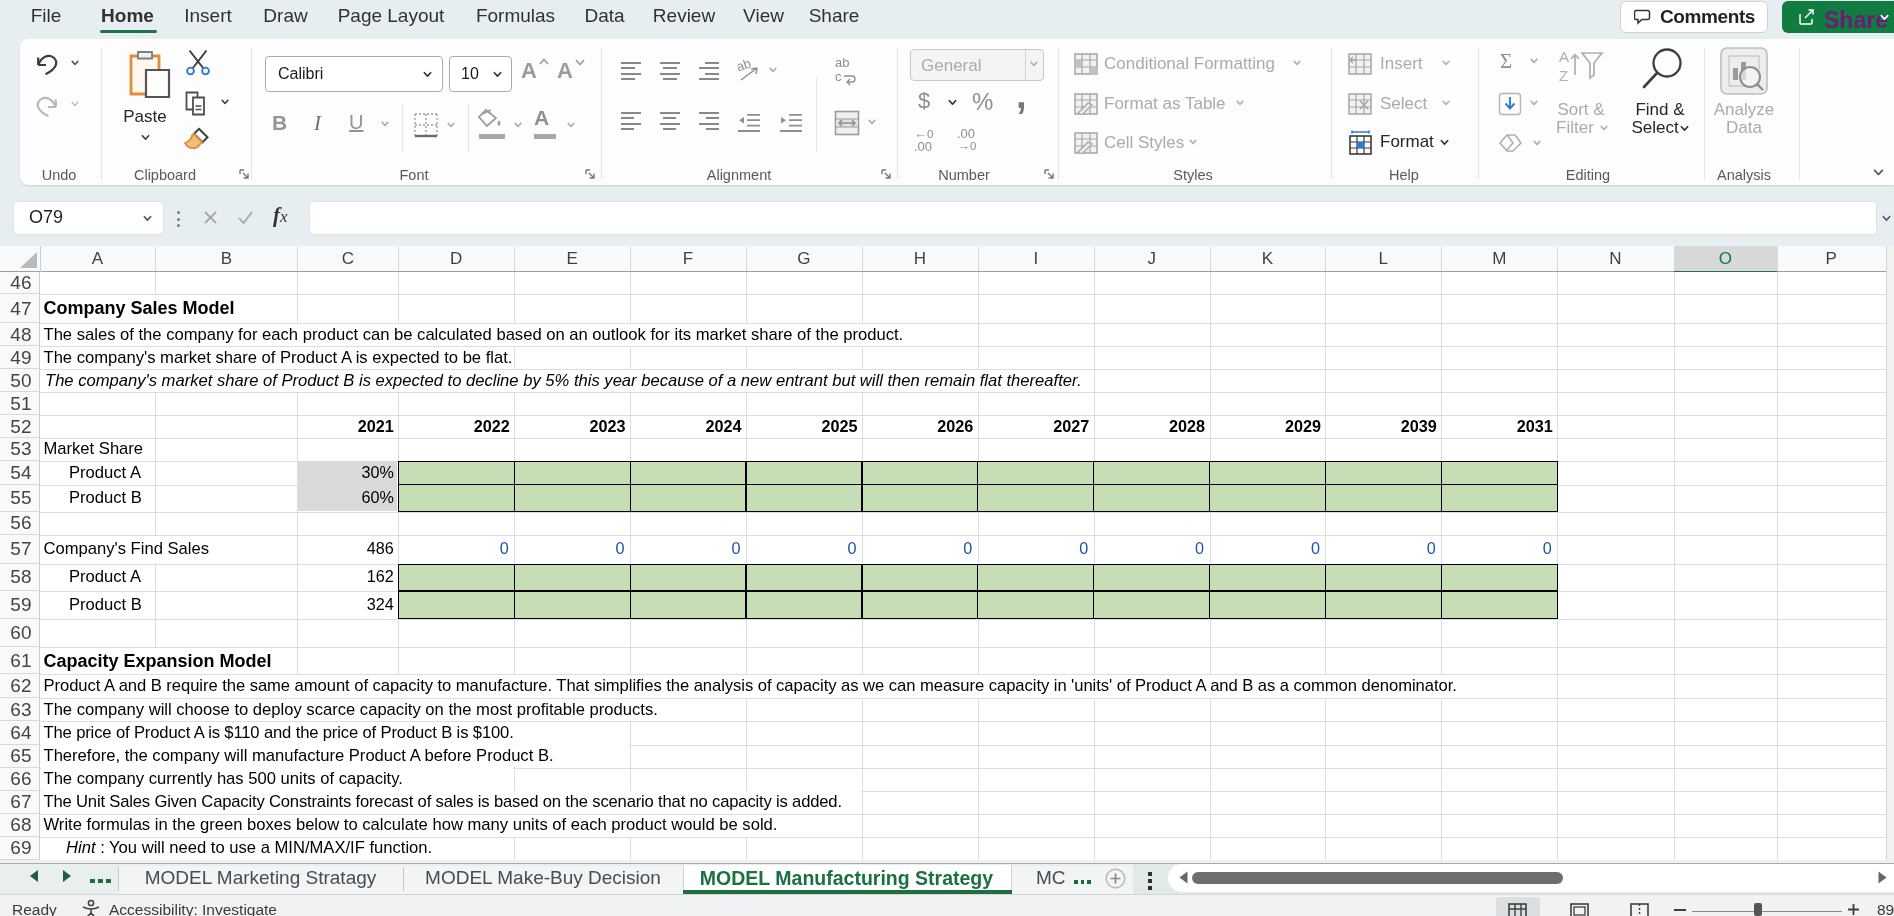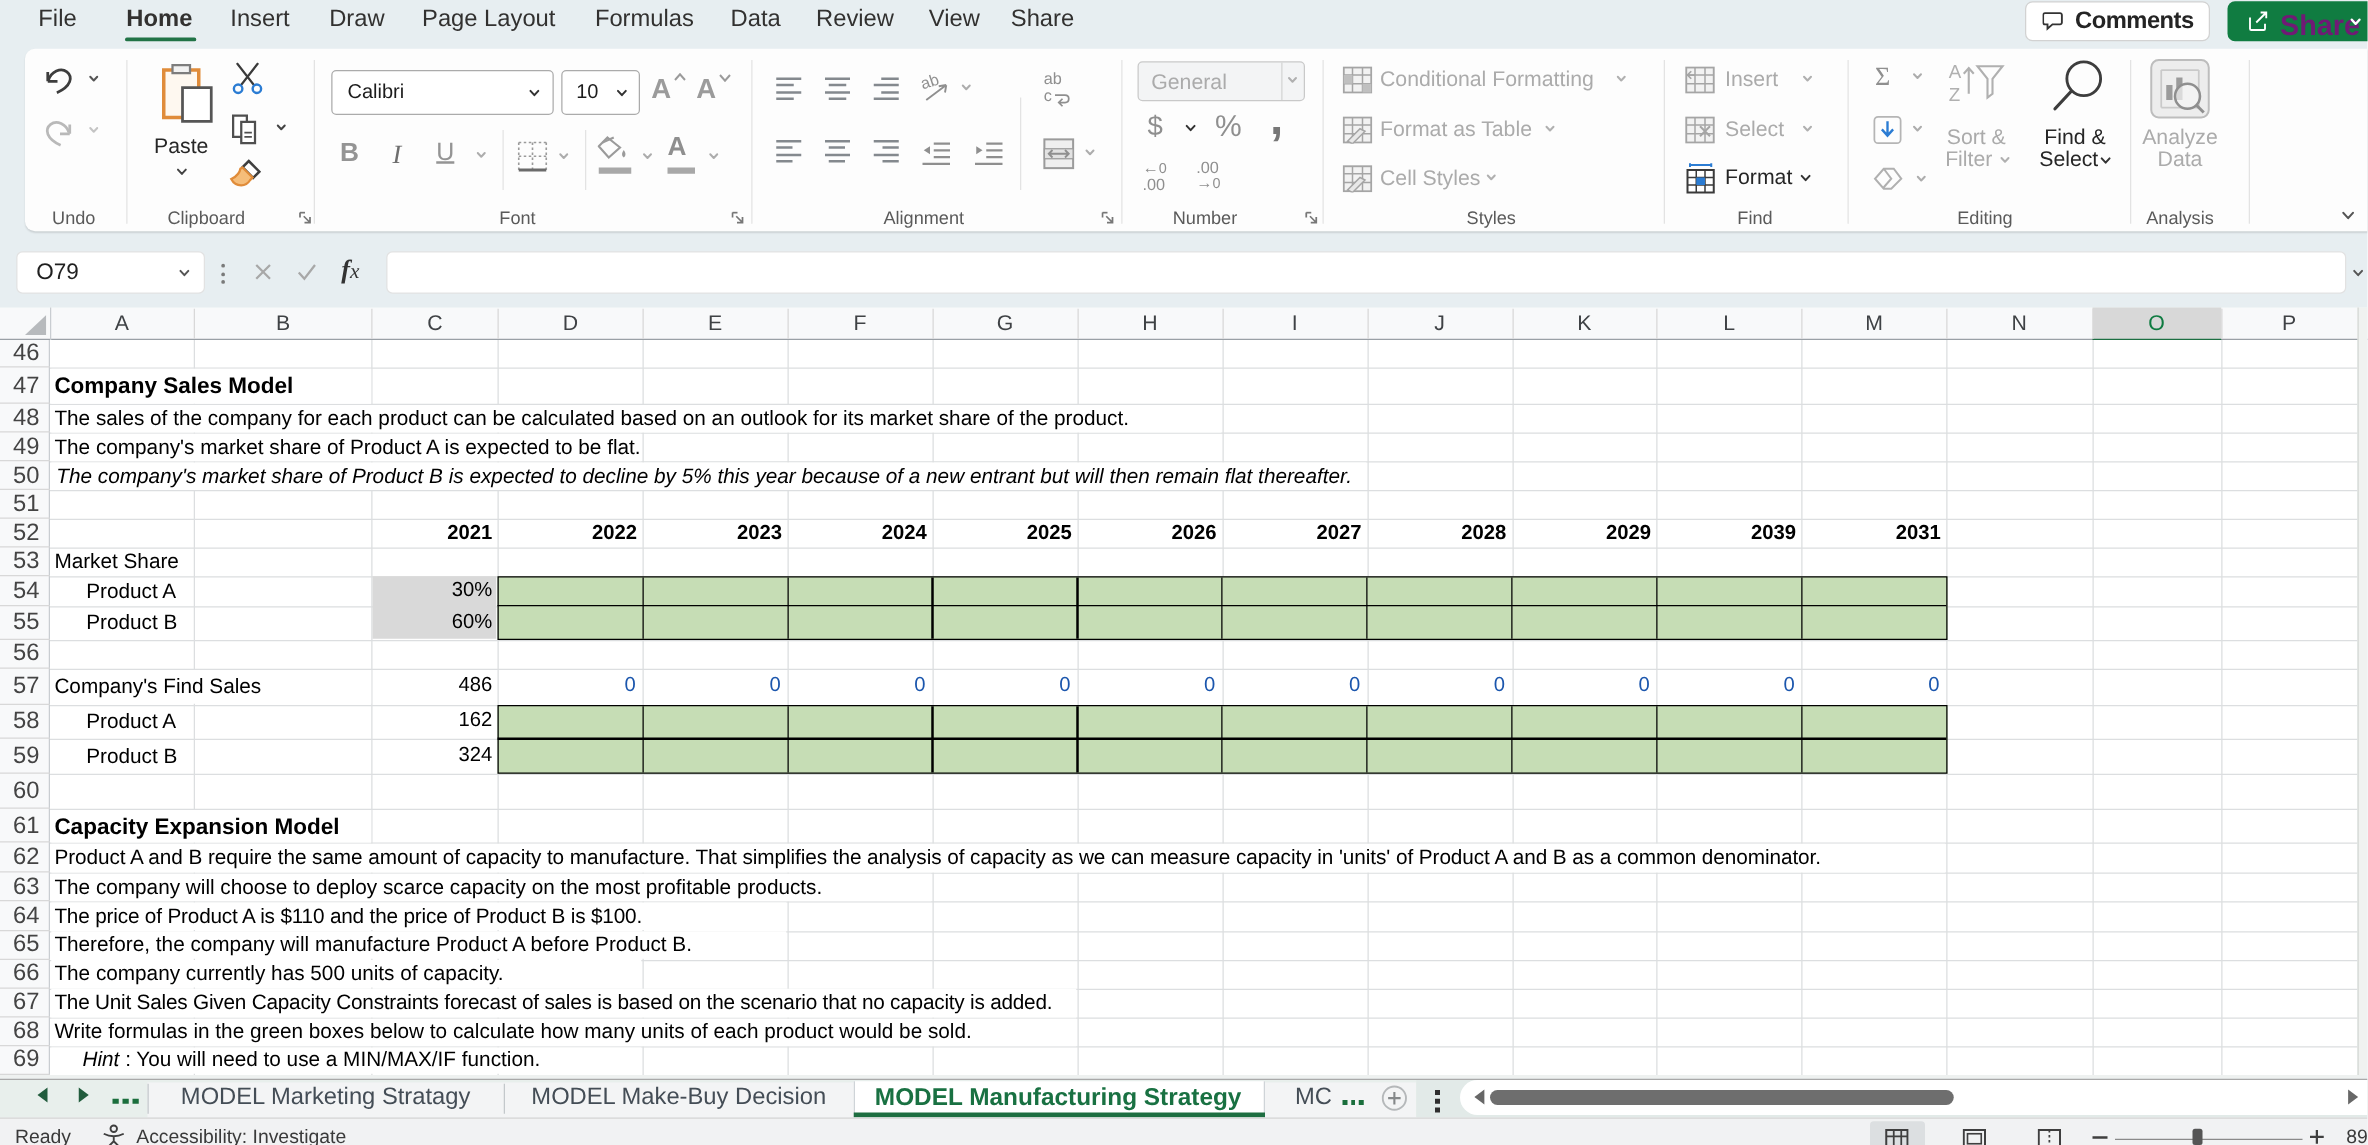--- a/index.html
+++ b/index.html
@@ -49,21 +49,21 @@
 <div class="abs" style="left:1330.5px;top:48px;width:1px;height:131px;background:#e3e3e3"></div>
 <div class="abs" style="left:1478px;top:48px;width:1px;height:131px;background:#e3e3e3"></div>
 <div class="abs" style="left:1704px;top:48px;width:1px;height:131px;background:#e3e3e3"></div>
 <div class="abs" style="left:1798.5px;top:48px;width:1px;height:131px;background:#e3e3e3"></div>
 <div class="abs ctr glab" style="left:-141px;top:167px;width:400px;">Undo</div>
 <div class="abs ctr glab" style="left:-35px;top:167px;width:400px;">Clipboard</div>
 <div class="abs ctr glab" style="left:214px;top:167px;width:400px;">Font</div>
 <div class="abs ctr glab" style="left:539px;top:167px;width:400px;">Alignment</div>
 <div class="abs ctr glab" style="left:764px;top:167px;width:400px;">Number</div>
 <div class="abs ctr glab" style="left:993px;top:167px;width:400px;">Styles</div>
-<div class="abs ctr glab" style="left:1204px;top:167px;width:400px;">Find</div>
+<div class="abs ctr glab" style="left:1204px;top:167px;width:400px;">Help</div>
 <div class="abs ctr glab" style="left:1388px;top:167px;width:400px;">Editing</div>
 <div class="abs ctr glab" style="left:1544px;top:167px;width:400px;">Analysis</div>
 <svg class="abs" style="left:239px;top:169px" width="11" height="11" viewBox="0 0 11 11">
     <path d="M1 1 v4 M1 1 h4" stroke="#777" stroke-width="1.4" fill="none"></path>
     <path d="M4 4 l5 5 M9 4.6 v4.4 h-4.4" stroke="#777" stroke-width="1.4" fill="none"></path>
   </svg>
 <svg class="abs" style="left:585px;top:169px" width="11" height="11" viewBox="0 0 11 11">
     <path d="M1 1 v4 M1 1 h4" stroke="#777" stroke-width="1.4" fill="none"></path>
     <path d="M4 4 l5 5 M9 4.6 v4.4 h-4.4" stroke="#777" stroke-width="1.4" fill="none"></path>
   </svg>

